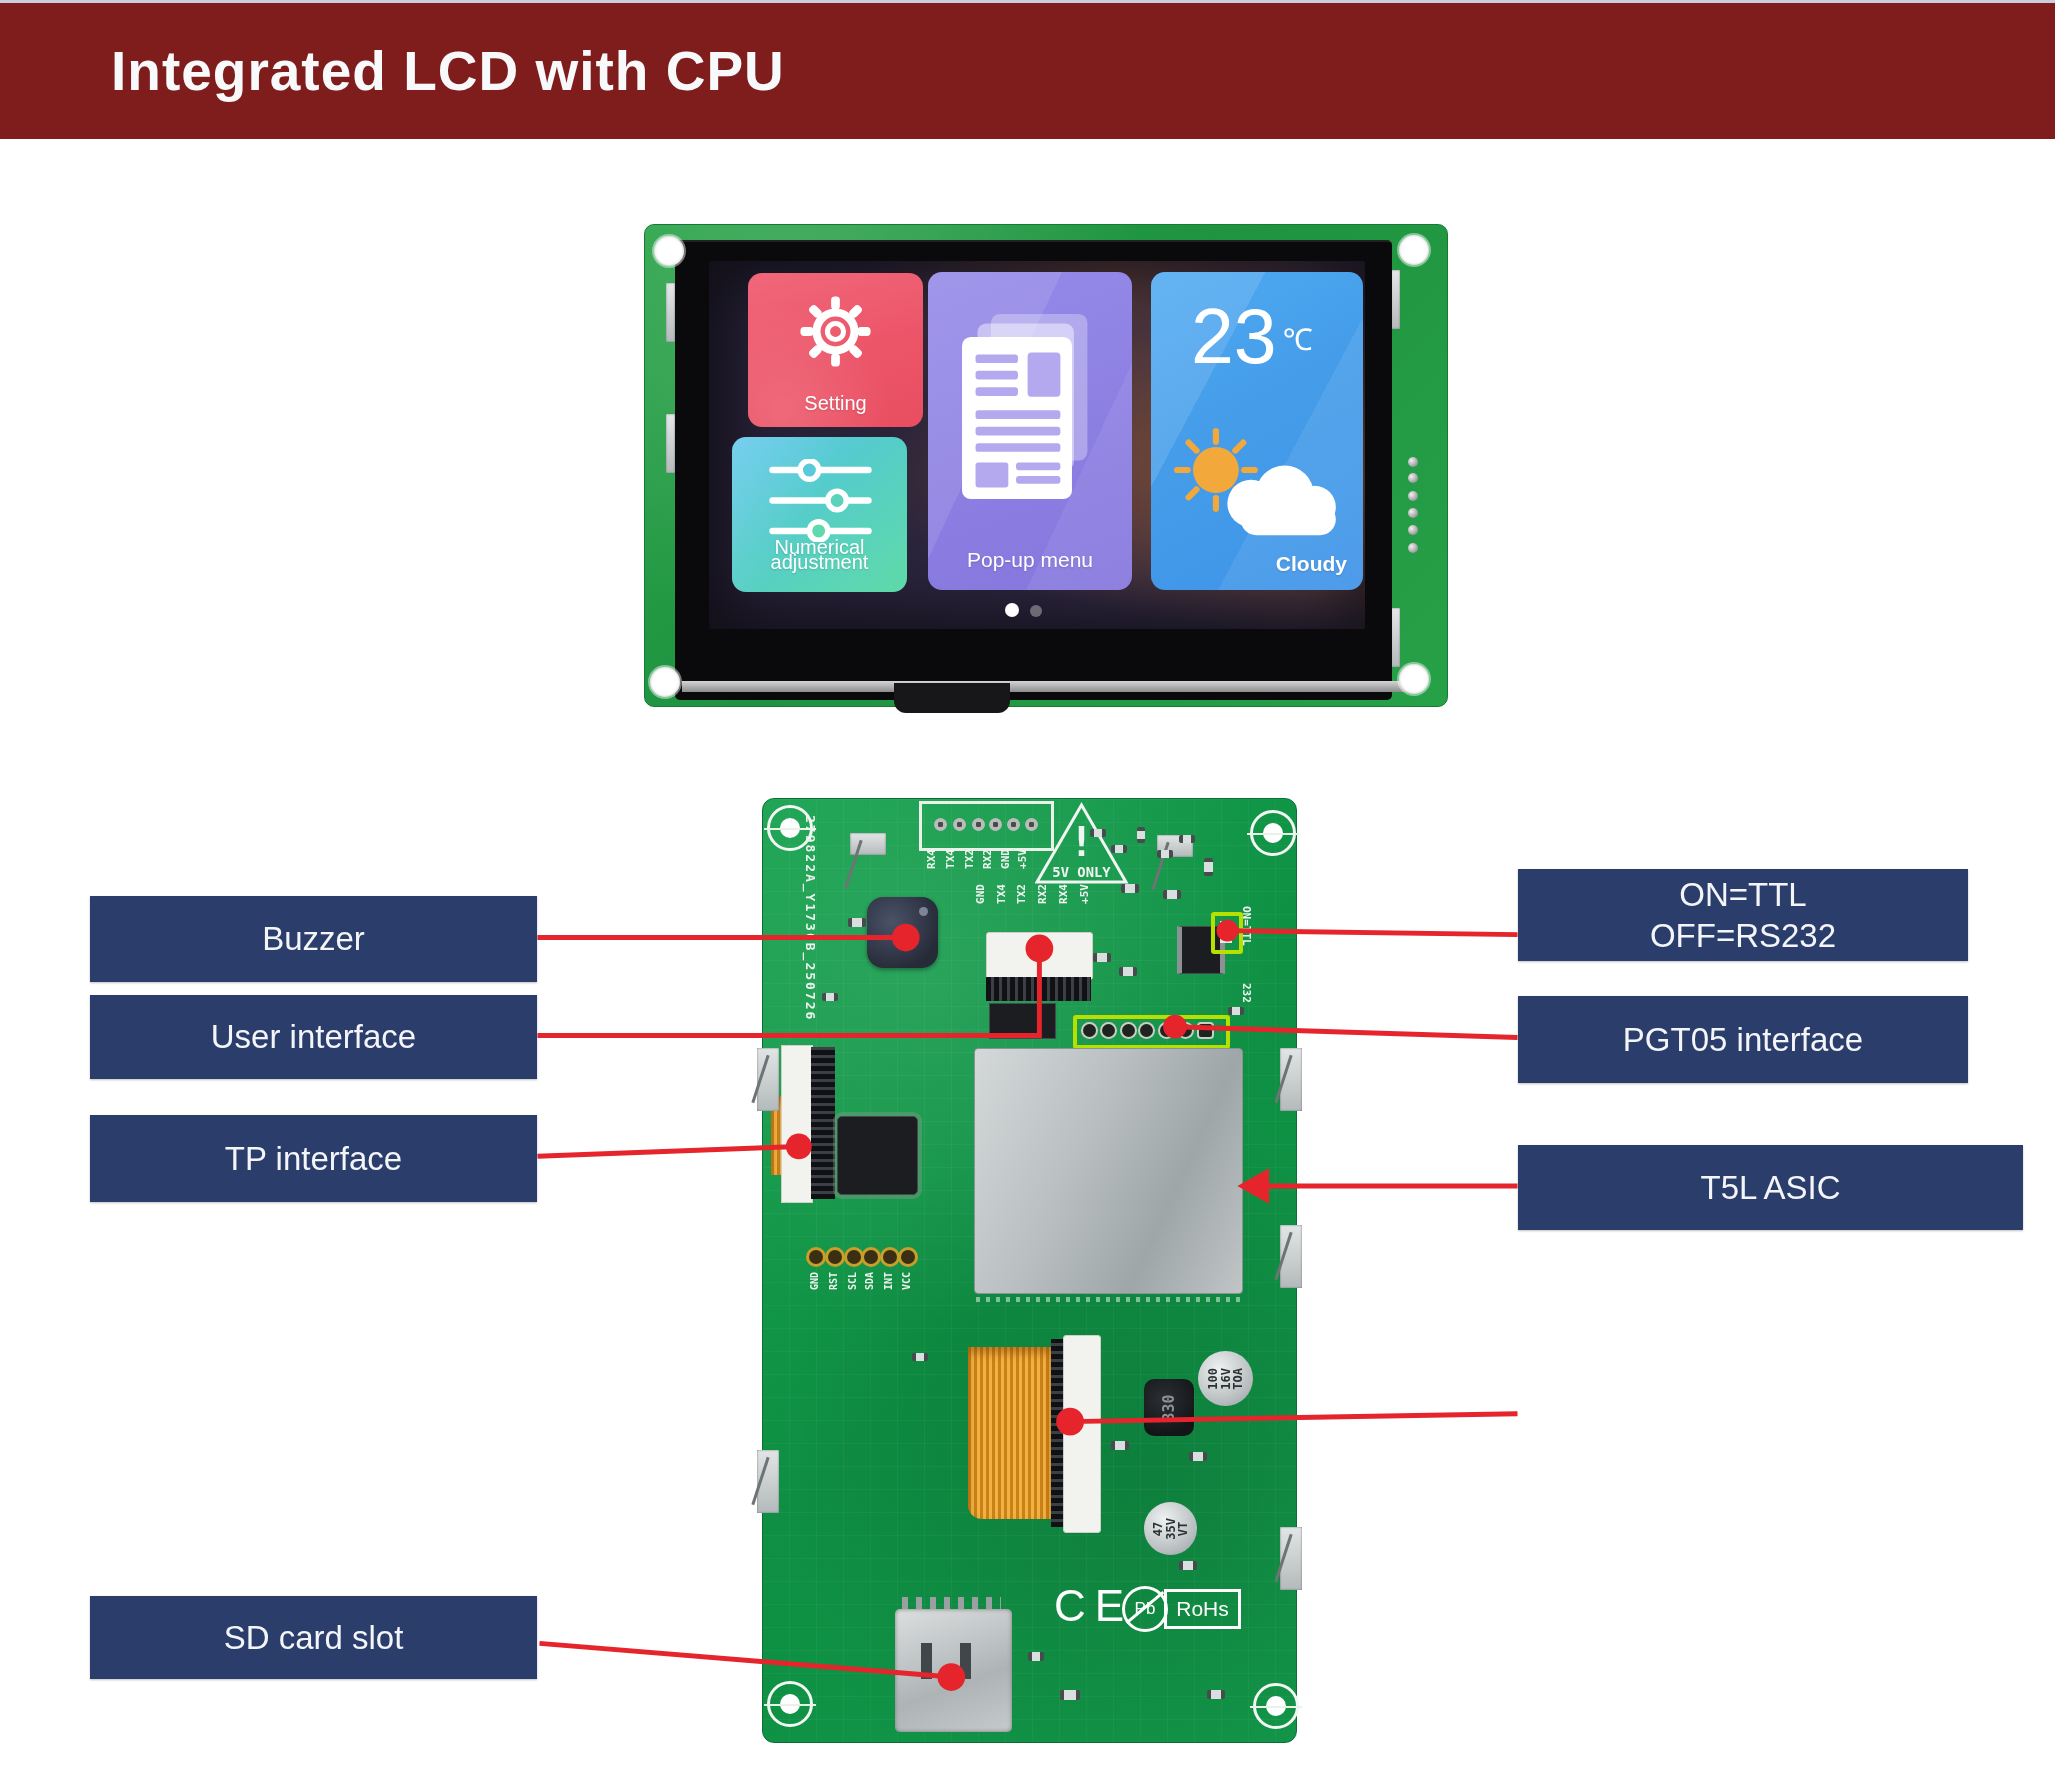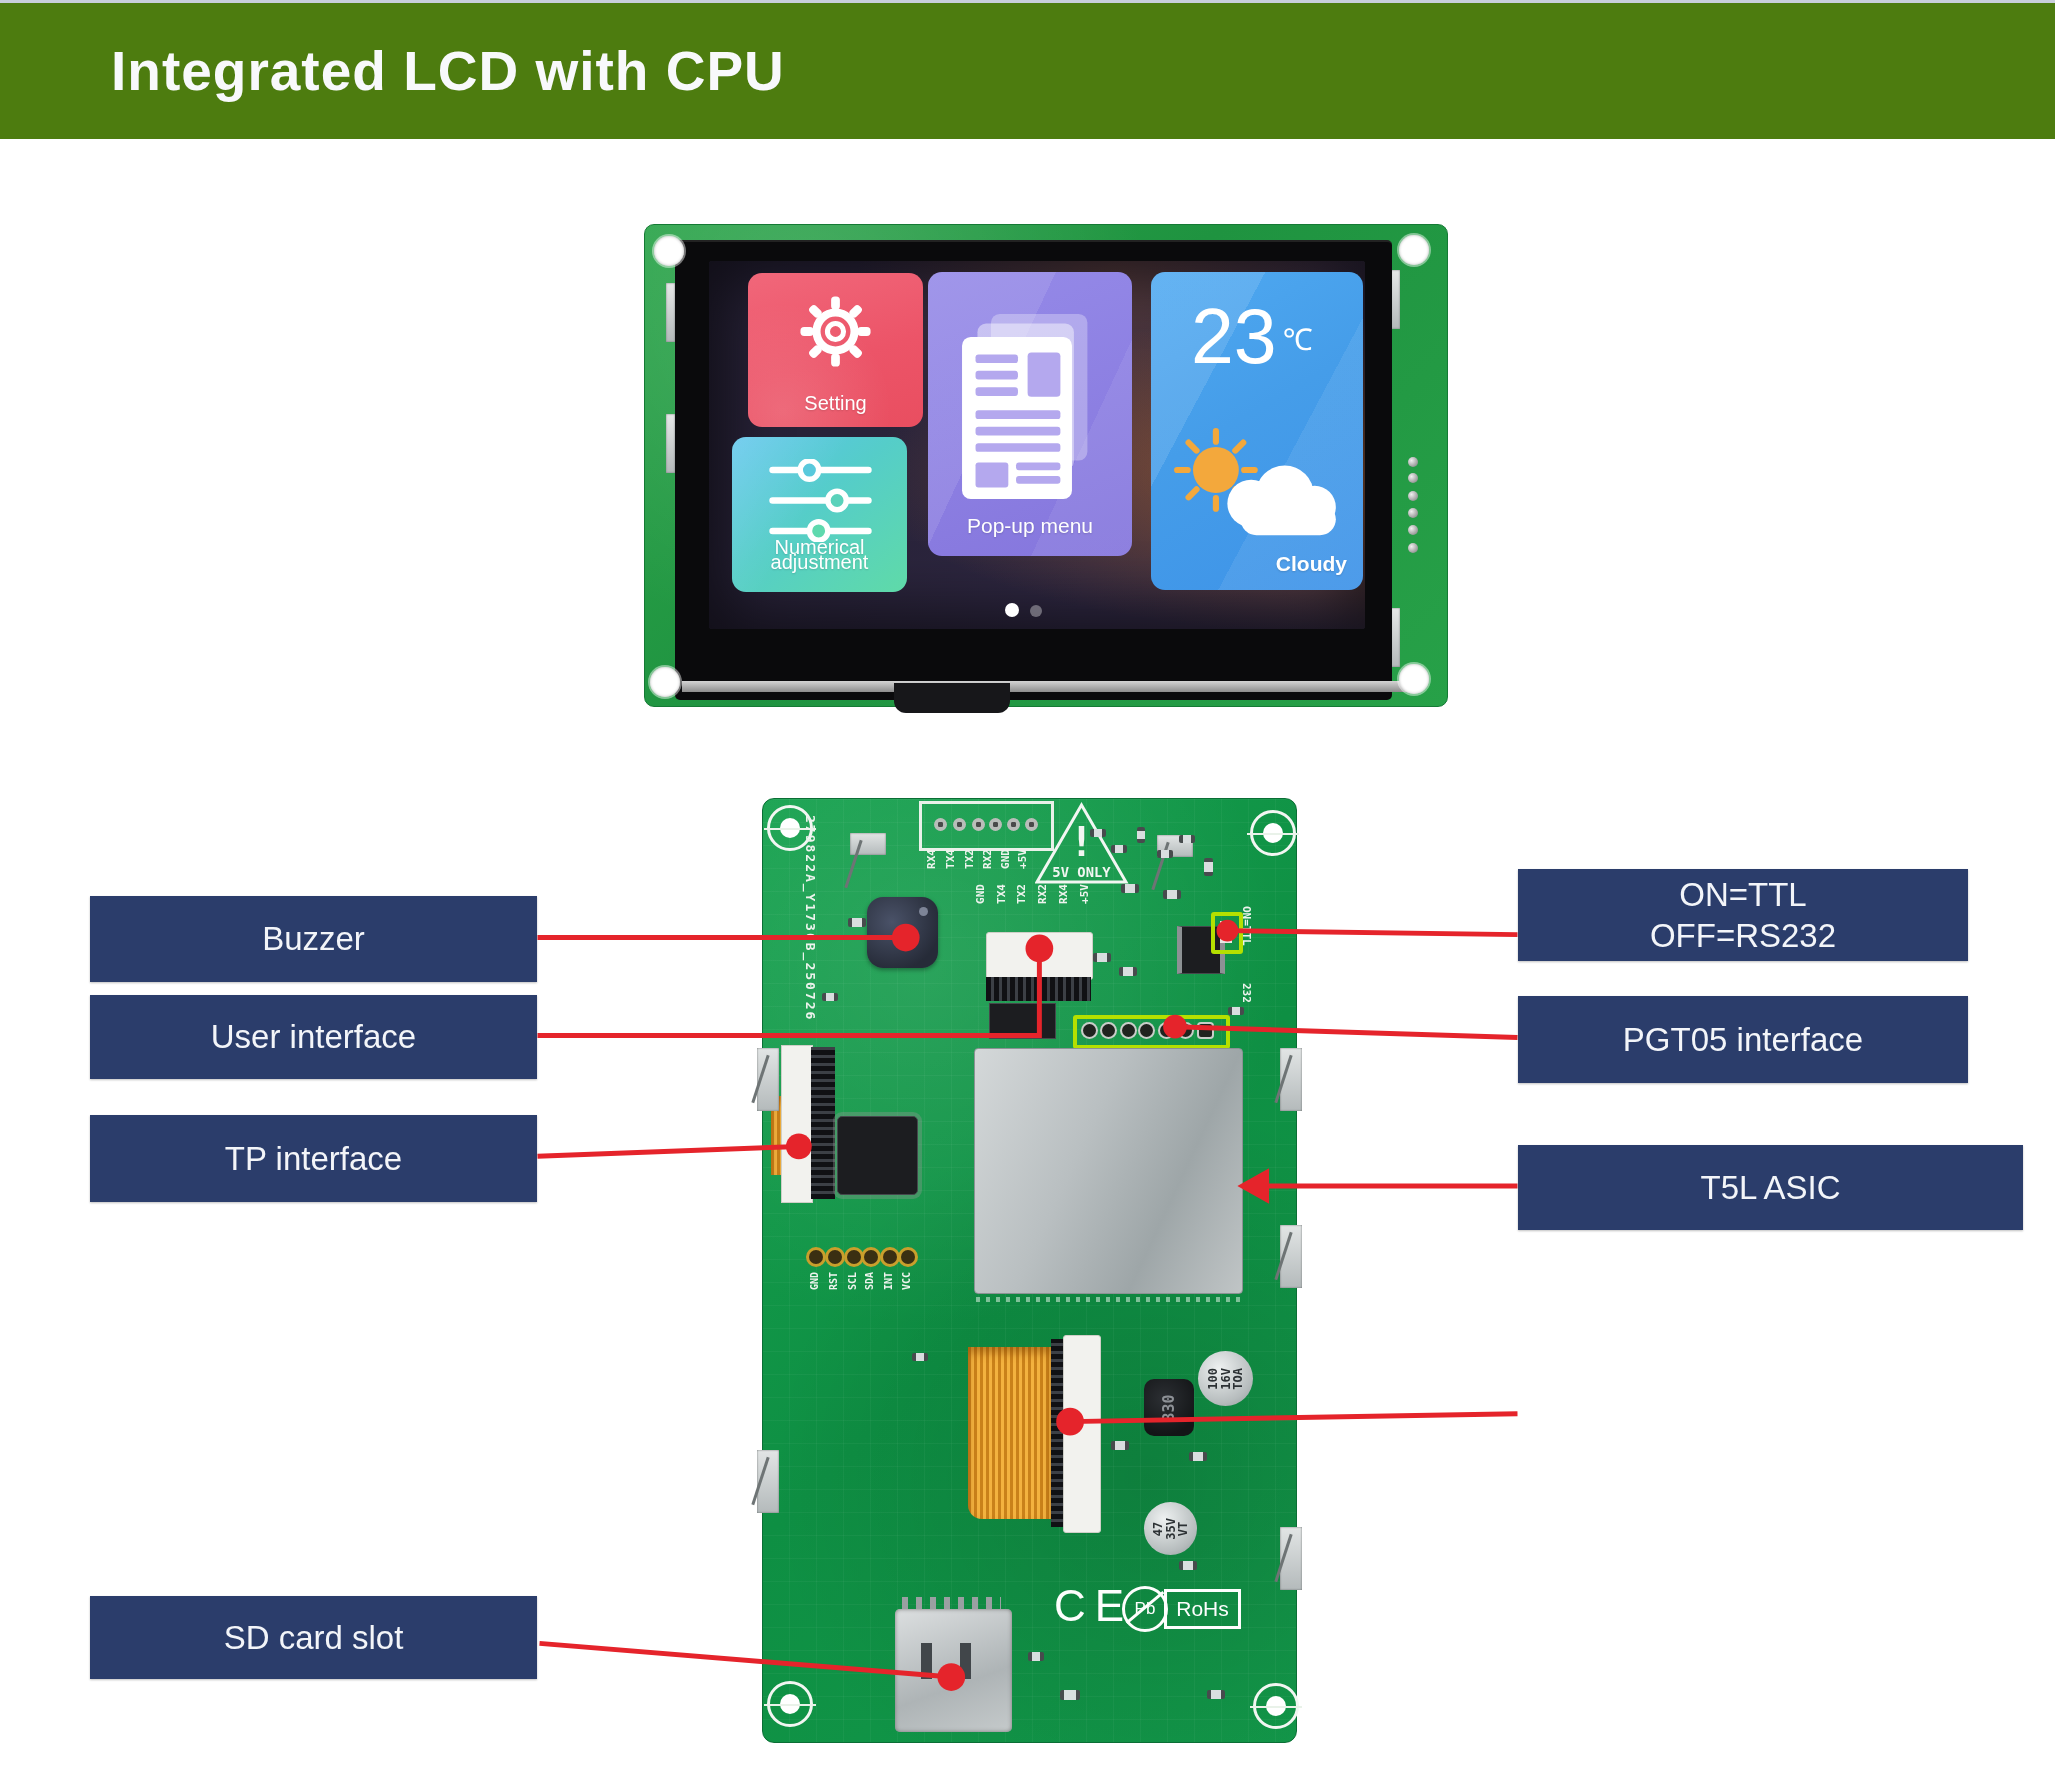--- a/index.html
+++ b/index.html
@@ -1,20 +1,20 @@
 <!DOCTYPE html>
 <html><head>
 <meta charset="utf-8">
 <style>
   html,body{margin:0;padding:0;background:#fff;}
   .canvas{position:relative;width:2055px;height:1792px;background:#ffffff;overflow:hidden;
           font-family:"Liberation Sans",sans-serif;}
 
   
-  .banner{position:absolute;left:0;top:0;width:2055px;height:136px;background:#4d7c0f;
+  .banner{position:absolute;left:0;top:0;width:2055px;height:136px;background:#7f1d1d;
           border-top:3px solid #c9cfdb;display:flex;align-items:center;}
   .banner h1{margin:0 0 0 111px;font-size:55px;font-weight:600;color:#f8f9fb;letter-spacing:1px;}
 
   
   .co{position:absolute;background:#2b3d6b;color:#f3f5f9;display:flex;flex-direction:column;
       align-items:center;justify-content:center;font-size:33px;line-height:1.25;
       box-shadow:0 1px 2px rgba(0,0,0,.25);}
   .co span{display:block;}
 
   
@@ -189,21 +189,21 @@
             <line x1="8" y1="78" x2="112" y2="78"></line>
           </g>
           <circle cx="48" cy="12" r="10" fill="#59c9dc" stroke="#fff" stroke-width="6"></circle>
           <circle cx="78" cy="45" r="10" fill="#5bd2bb" stroke="#fff" stroke-width="6"></circle>
           <circle cx="58" cy="78" r="10" fill="#5fd9ae" stroke="#fff" stroke-width="6"></circle>
         </svg>
         <div class="lbl" style="bottom:33px;">Numerical</div>
         <div class="lbl" style="bottom:18px;">adjustment</div>
       </div>
 
-      <div class="card card-popup" style="left:219px;top:11px;width:204px;height:284px;">
+      <div class="card card-popup" style="left:219px;top:11px;width:204px;height:318px;">
         <svg style="position:absolute;left:30px;top:40px;" width="145" height="216" viewBox="0 0 150 224">
           <rect x="34" y="2" width="100" height="152" rx="9" fill="rgba(255,255,255,0.30)"></rect>
           <rect x="20" y="12" width="100" height="152" rx="9" fill="rgba(255,255,255,0.45)"></rect>
           <rect x="4" y="26" width="114" height="168" rx="9" fill="#ffffff"></rect>
           <g fill="#b4a8ee">
             <rect x="18" y="44" width="44" height="9" rx="3"></rect>
             <rect x="18" y="61" width="44" height="9" rx="3"></rect>
             <rect x="18" y="78" width="44" height="9" rx="3"></rect>
             <rect x="72" y="42" width="34" height="46" rx="4"></rect>
             <rect x="18" y="102" width="88" height="9" rx="3"></rect>

